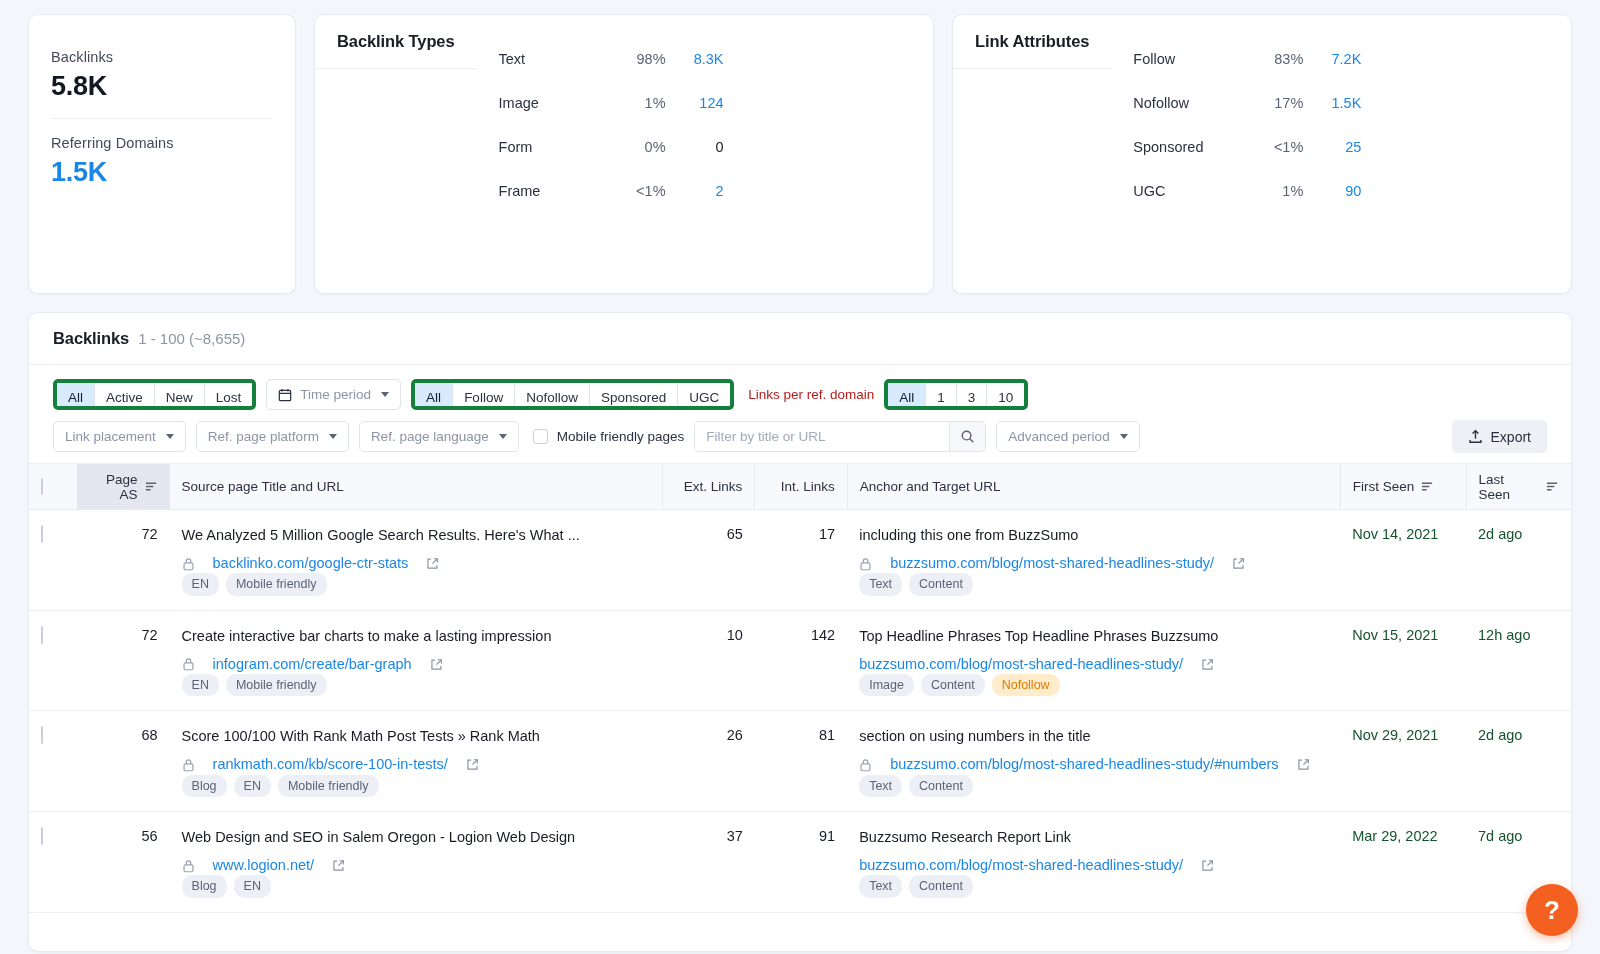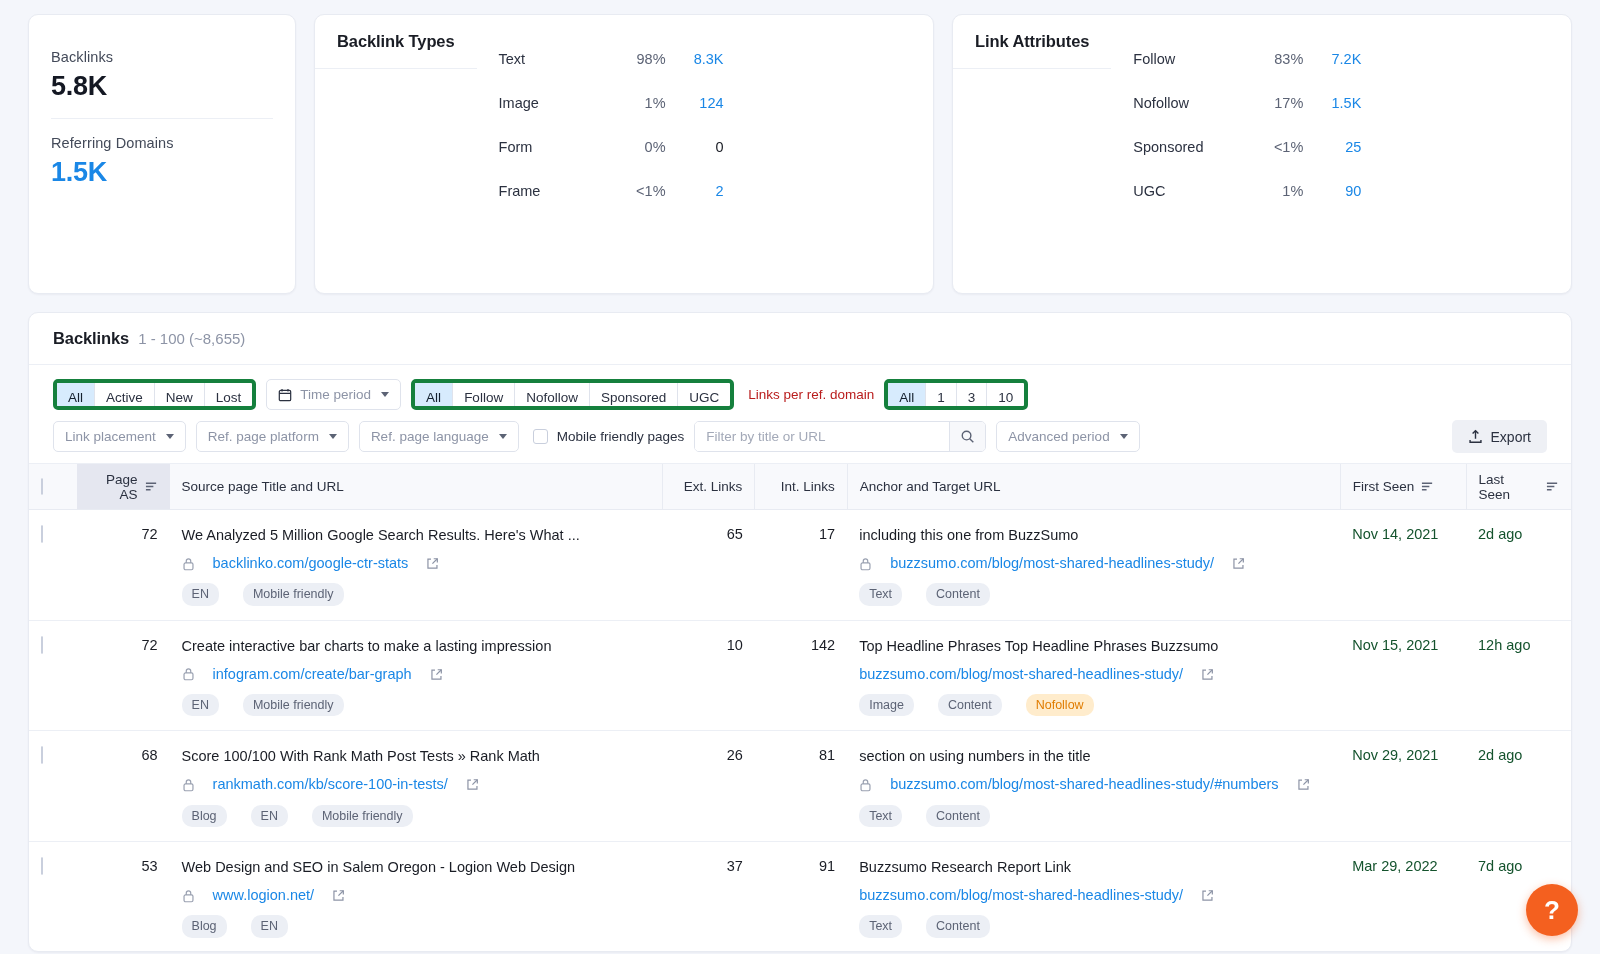--- a/index.html
+++ b/index.html
@@ -128,21 +128,21 @@
   .c-ext   { width: 88px; }
   .c-int   { width: 88px; }
   .c-anchor{ width: 470px; }
   .c-first { width: 120px; }
   .c-last  { width: 100px; }
 
   .row-check { width: 16px; height: 16px; border: 1px solid #c9cfdd; border-radius: 3px; background: #fff; }
   .title-txt { line-height: 1.3; }
   .url-line { display: flex; align-items: center; gap: 18px; margin-top: 9px; line-height: 1.35; flex-wrap: wrap; }
   .url-link { color: #1a87e6; font-size: 14.5px; word-break: break-all; }
-  .tags { display: flex; gap: 24px; margin-top: 10px; flex-wrap: wrap; }
+  .tags { display: flex; gap: 7px; flex-wrap: wrap; }
   .tag {
     background: #eceff5; color: #5c6375; border-radius: 10px;
     padding: 3px 10px; font-size: 12.5px; line-height: 1.3;
   }
   .tag.warn { background: #ffeccc; color: #e07c00; }
   .date { color: #14532d; font-size: 14.5px; }
 
   .help-fab {
     position: absolute; right: 22px; bottom: 18px;
     width: 52px; height: 52px; border-radius: 50%;
@@ -572,21 +572,21 @@
                 <span class="tag">Content</span>
               </div>
     </td>
     <td class="c-first"><span class="date">Nov 29, 2021</span></td>
     <td class="c-last"><span class="date">2d ago</span></td>
           </tr>
           <tr>
     <td class="c-check">
       <span class="row-check"></span>
     </td>
-    <td class="c-as num" style="text-align:right">53</td>
+    <td class="c-as num" style="text-align:right">56</td>
     <td class="c-src">
       <div class="title-txt">Web Design and SEO in Salem Oregon - Logion Web Design</div>
       <div class="url-line">
         <span class="icon">
                   <svg width="13" height="14" viewBox="0 0 14 15" fill="none" stroke="#9aa1b1" stroke-width="1.3">
                     <rect x="2.2" y="6.3" width="9.6" height="7.4" rx="1.6"></rect>
                     <path d="M4.6 6.3V4.4a2.4 2.4 0 0 1 4.8 0v1.9"></path>
                   </svg>
                 </span>
         <span class="url-link">www.logion.net/</span>

